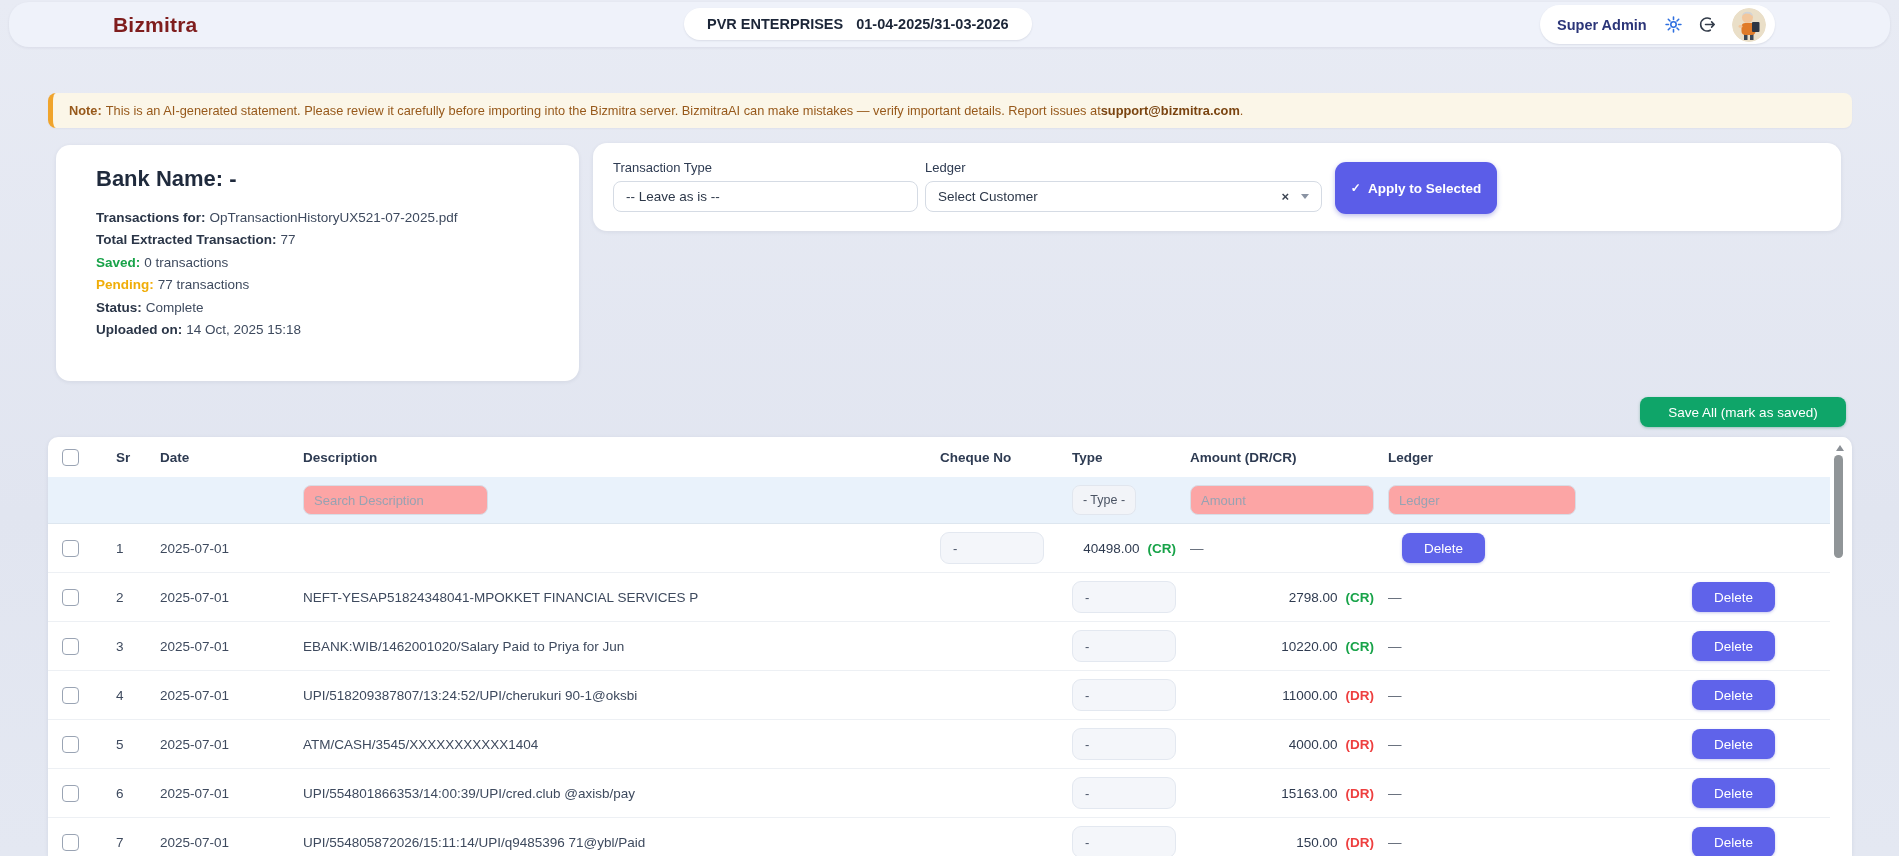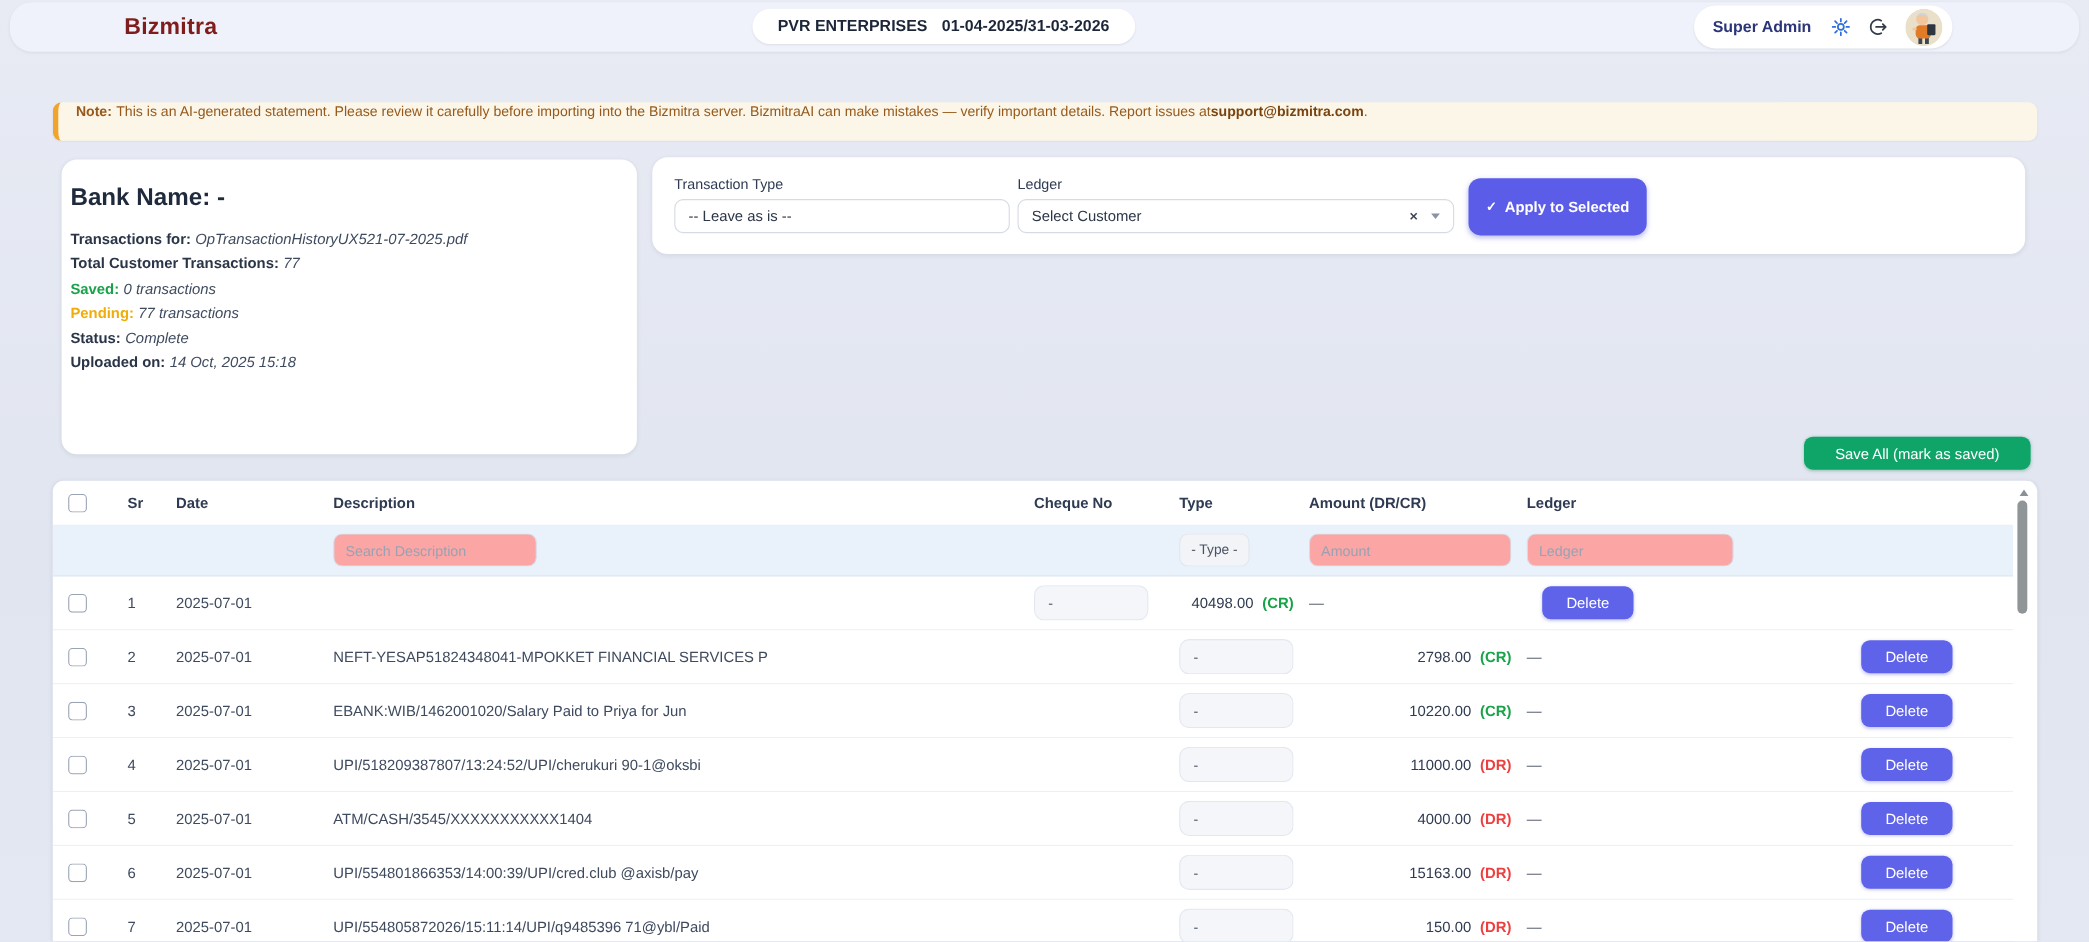--- a/index.html
+++ b/index.html
@@ -23,35 +23,35 @@
     box-shadow:0 1px 2px rgba(25,35,65,.10); }
   .user-role { font-size:14.5px; font-weight:700; color:#2b3578; }
   .icon-btn { display:inline-flex; align-items:center; justify-content:center; cursor:pointer; }
   .gear { margin-left:17px; } .logout { margin-left:15px; }
   .avatar { margin-left:15px; width:34px; height:34px; border-radius:50%; overflow:hidden;
     display:inline-block; }
 
   
   .note { position:absolute; left:48px; top:93px; width:1804px; height:35px;
     background:#fbf6e8; border-left:5px solid #f0a42c; border-radius:8px;
-    display:flex; align-items:flex-start; padding-left:16px; font-size:12.8px;
+    display:flex; align-items:center; padding-left:16px; font-size:12.8px;
     color:#97591b; white-space:nowrap; box-shadow:0 1px 2px rgba(25,35,65,.04); }
   .note b { font-weight:700; margin-right:4px; }
   .note .email { font-weight:600; color:#7a4410; cursor:pointer; }
 
   
   .card { position:absolute; background:#fff; border-radius:14px;
     box-shadow:0 1px 4px rgba(25,35,65,.08); }
-  .bank-card { left:56px; top:145px; width:523px; height:268px; padding:21px 8px; }
+  .bank-card { left:56px; top:145px; width:523px; height:236px; padding:21px 40px; }
   .bank-title { font-size:22px; font-weight:700; color:#1f2a3c; margin-bottom:15px; }
   .bank-line { font-size:13.5px; color:#3e4a5e; line-height:22.4px; }
   .bank-line b { color:#2a3547; font-weight:700; }
   .bank-line b.green { color:#18a349; }
   .bank-line b.amber { color:#f0ad08; }
-  .bank-line span { margin-left:4px;font-style:italic; }
+  .bank-line span { margin-left:4px; }
 
   .filter-card { left:593px; top:143px; width:1248px; height:88px; }
   .field { position:absolute; }
   .field-label { font-size:13px; color:#2e3b52; margin-bottom:6px; }
   .tt-field { left:20px; top:17px; }
   .tt-select { width:305px; height:31px; border:1px solid #d5dbe4; border-radius:8px;
     display:flex; align-items:center; padding:0 12px; font-size:13.5px; color:#2c3748;
     background:#fff; cursor:pointer; }
   .ledger-field { left:332px; top:17px; }
   .ledger-select { width:397px; height:31px; border:1px solid #d5dbe4; border-radius:8px;
@@ -167,21 +167,21 @@
     <span class="email">support@bizmitra.com</span>
     <span>.</span>
   </div>
 
   <div class="card bank-card">
     <div class="bank-title">Bank Name: -</div>
     <div class="bank-line">
       <b>Transactions for:</b><span>OpTransactionHistoryUX521-07-2025.pdf</span>
     </div>
     <div class="bank-line">
-      <b>Total Customer Transactions:</b><span>77</span>
+      <b>Total Extracted Transaction:</b><span>77</span>
     </div>
     <div class="bank-line">
       <b class="green">Saved:</b><span>0 transactions</span>
     </div>
     <div class="bank-line">
       <b class="amber">Pending:</b><span>77 transactions</span>
     </div>
     <div class="bank-line">
       <b>Status:</b><span>Complete</span>
     </div>

